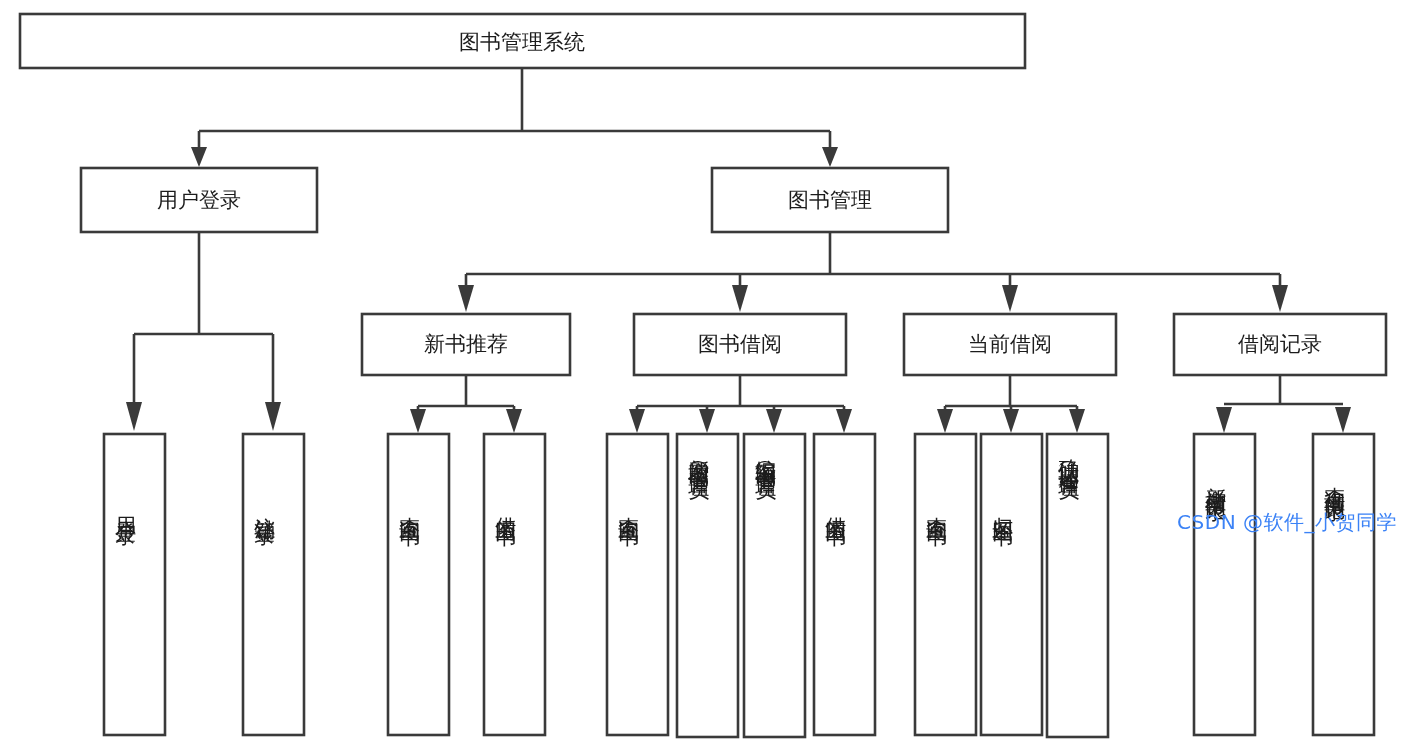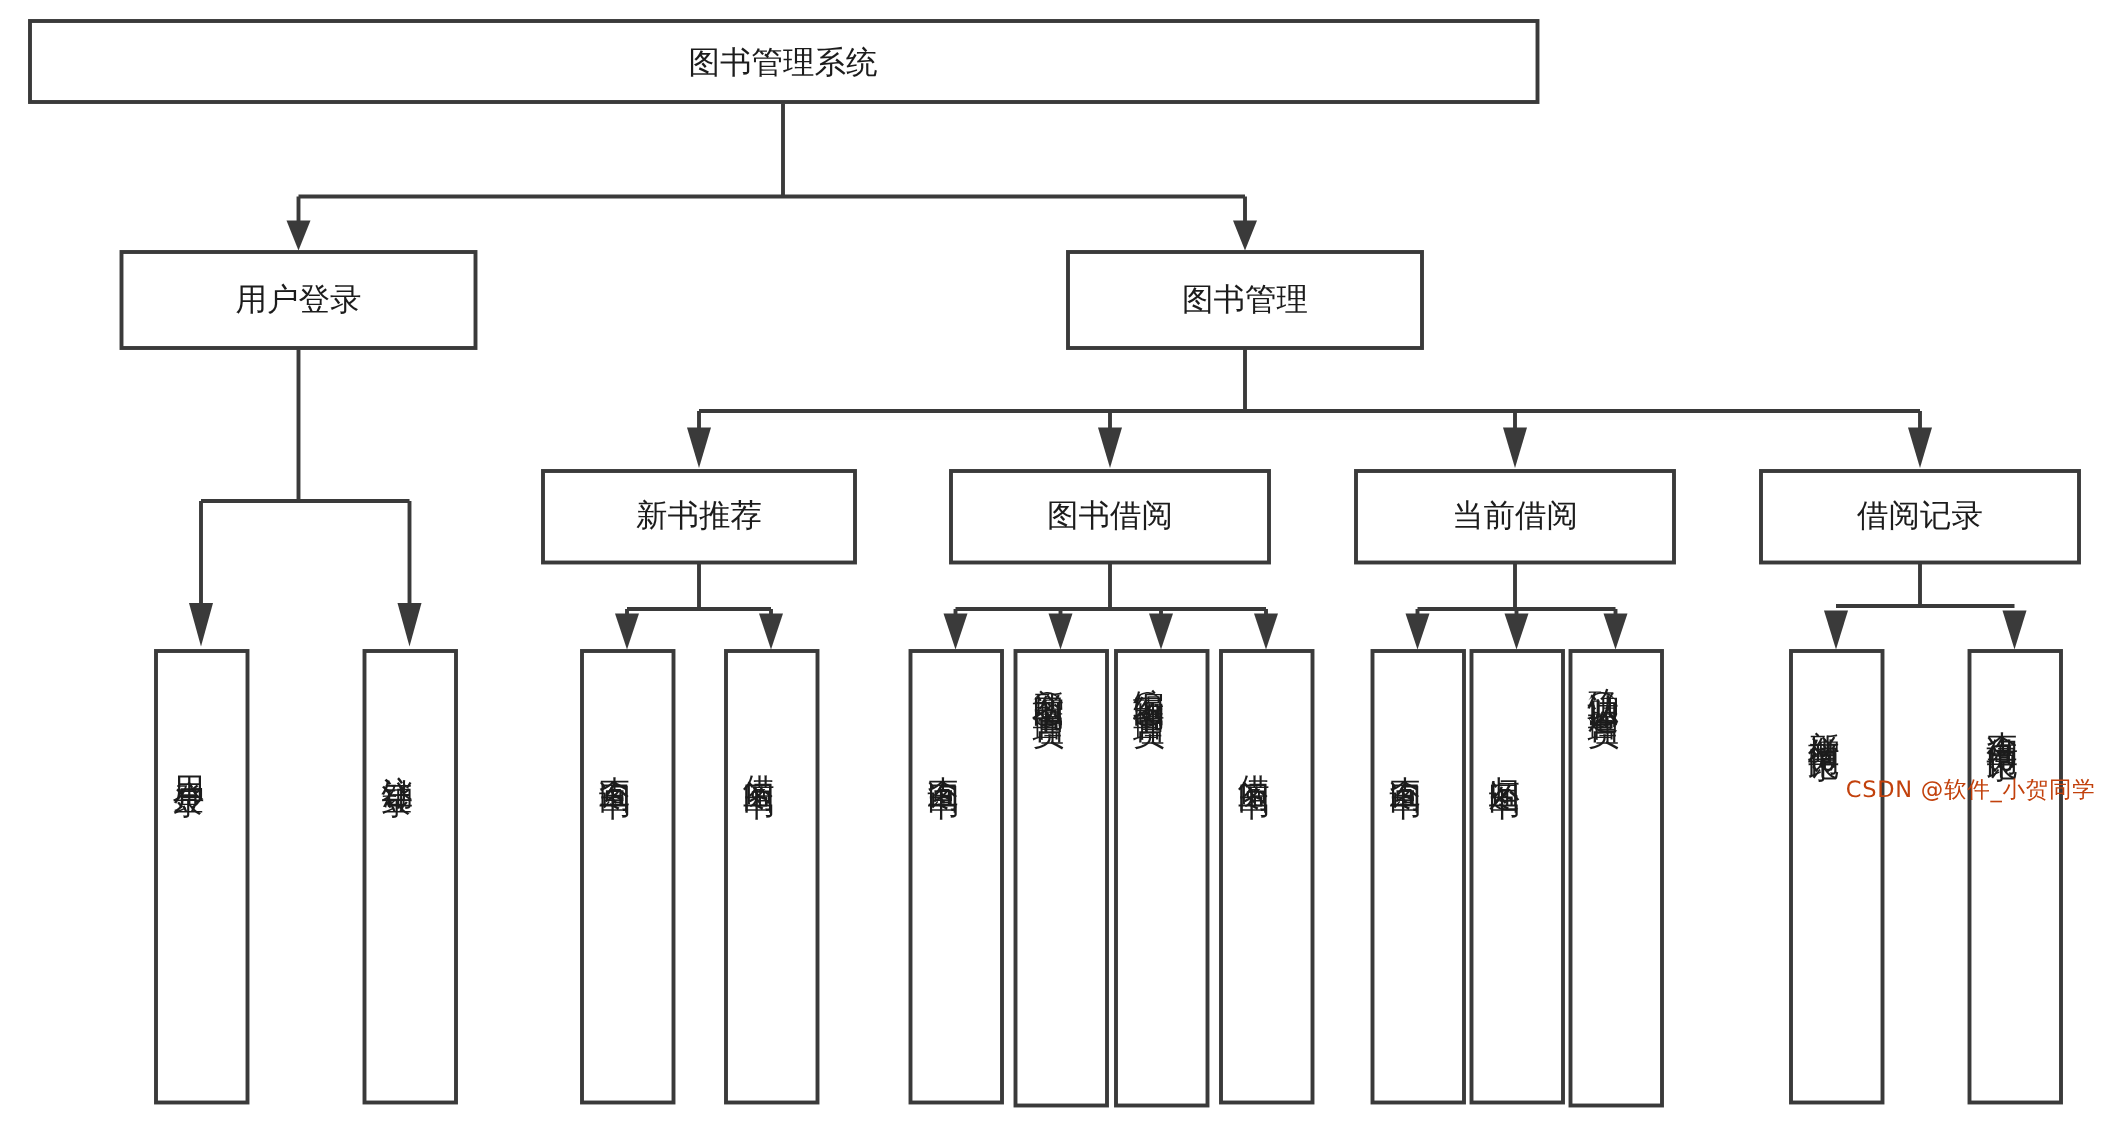--- a/index.html
+++ b/index.html
@@ -60,22 +60,22 @@
     letter-spacing: 3px;
     white-space: nowrap;
     text-align: start;
     pointer-events: none;
   }
   .watermark {
     position: absolute;
     right: 8px;
     bottom: 4px;
     font-family: "DejaVu Sans", "Liberation Sans", sans-serif;
-    font-size: 15px;
-    color: #c2410c;
+    font-size: 20px;
+    color: #3b82f6;
     letter-spacing: 0.5px;
     white-space: nowrap;
   }
 </style>
 </head>
 <body>
 
 <div id="diagram-root">
 
   <svg id="tree-svg" viewBox="0 0 1405 747" xmlns="http://www.w3.org/2000/svg">

